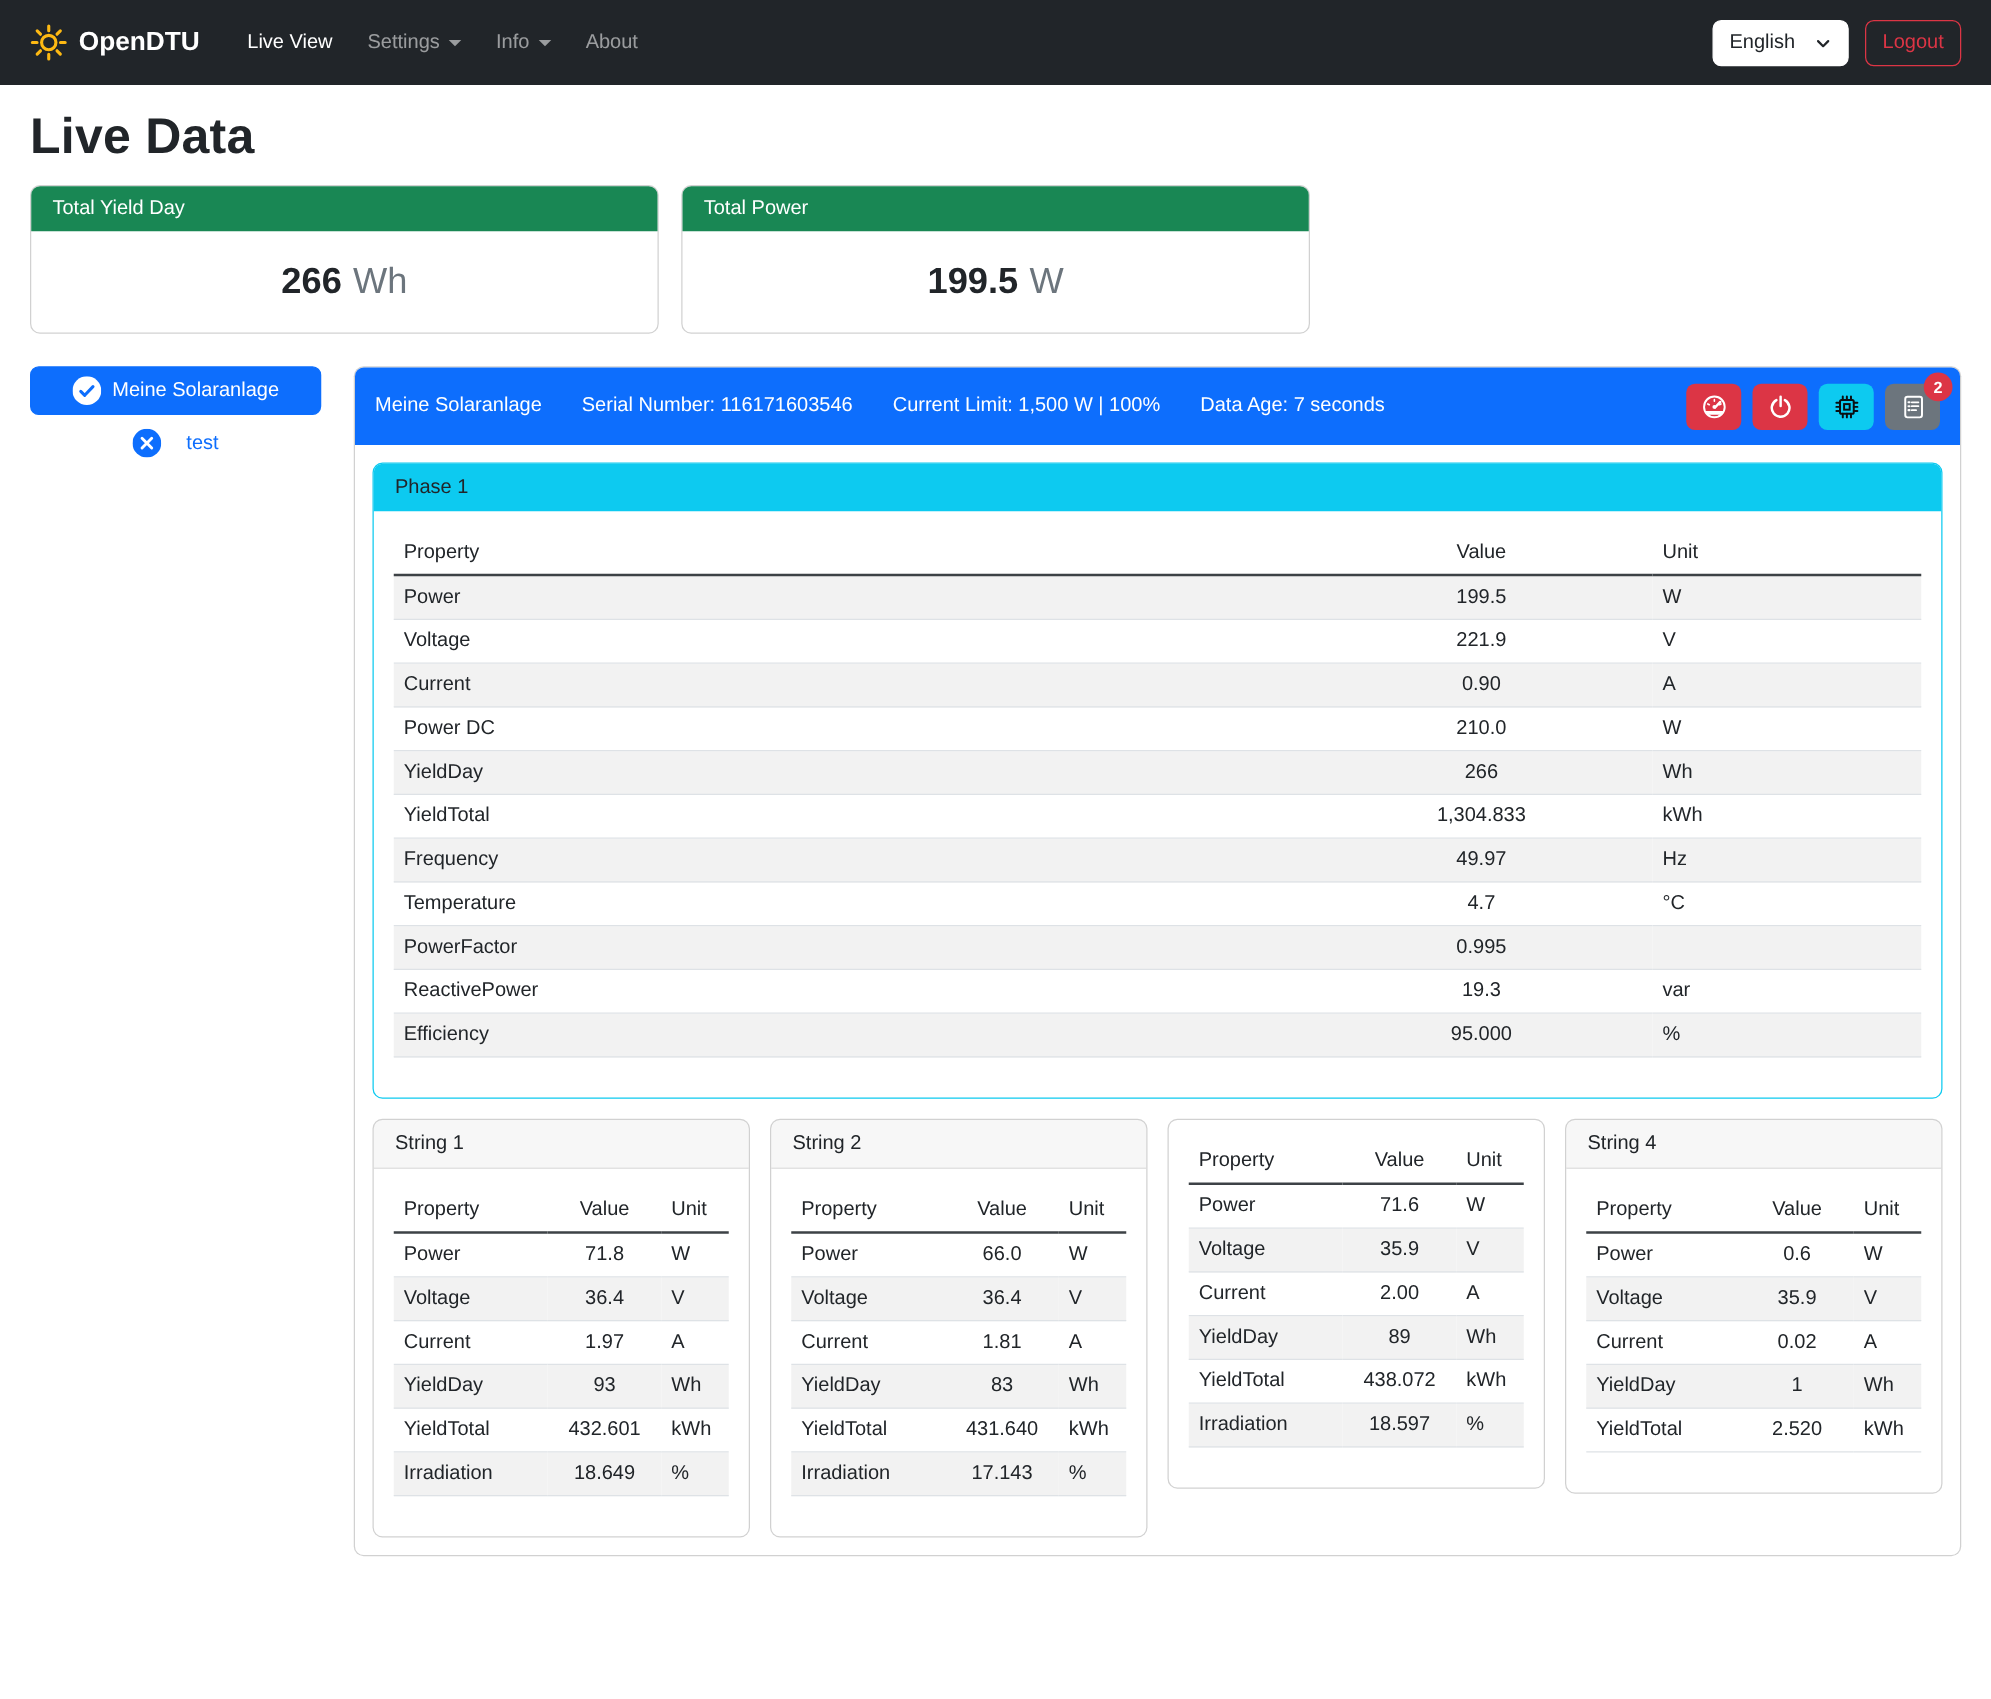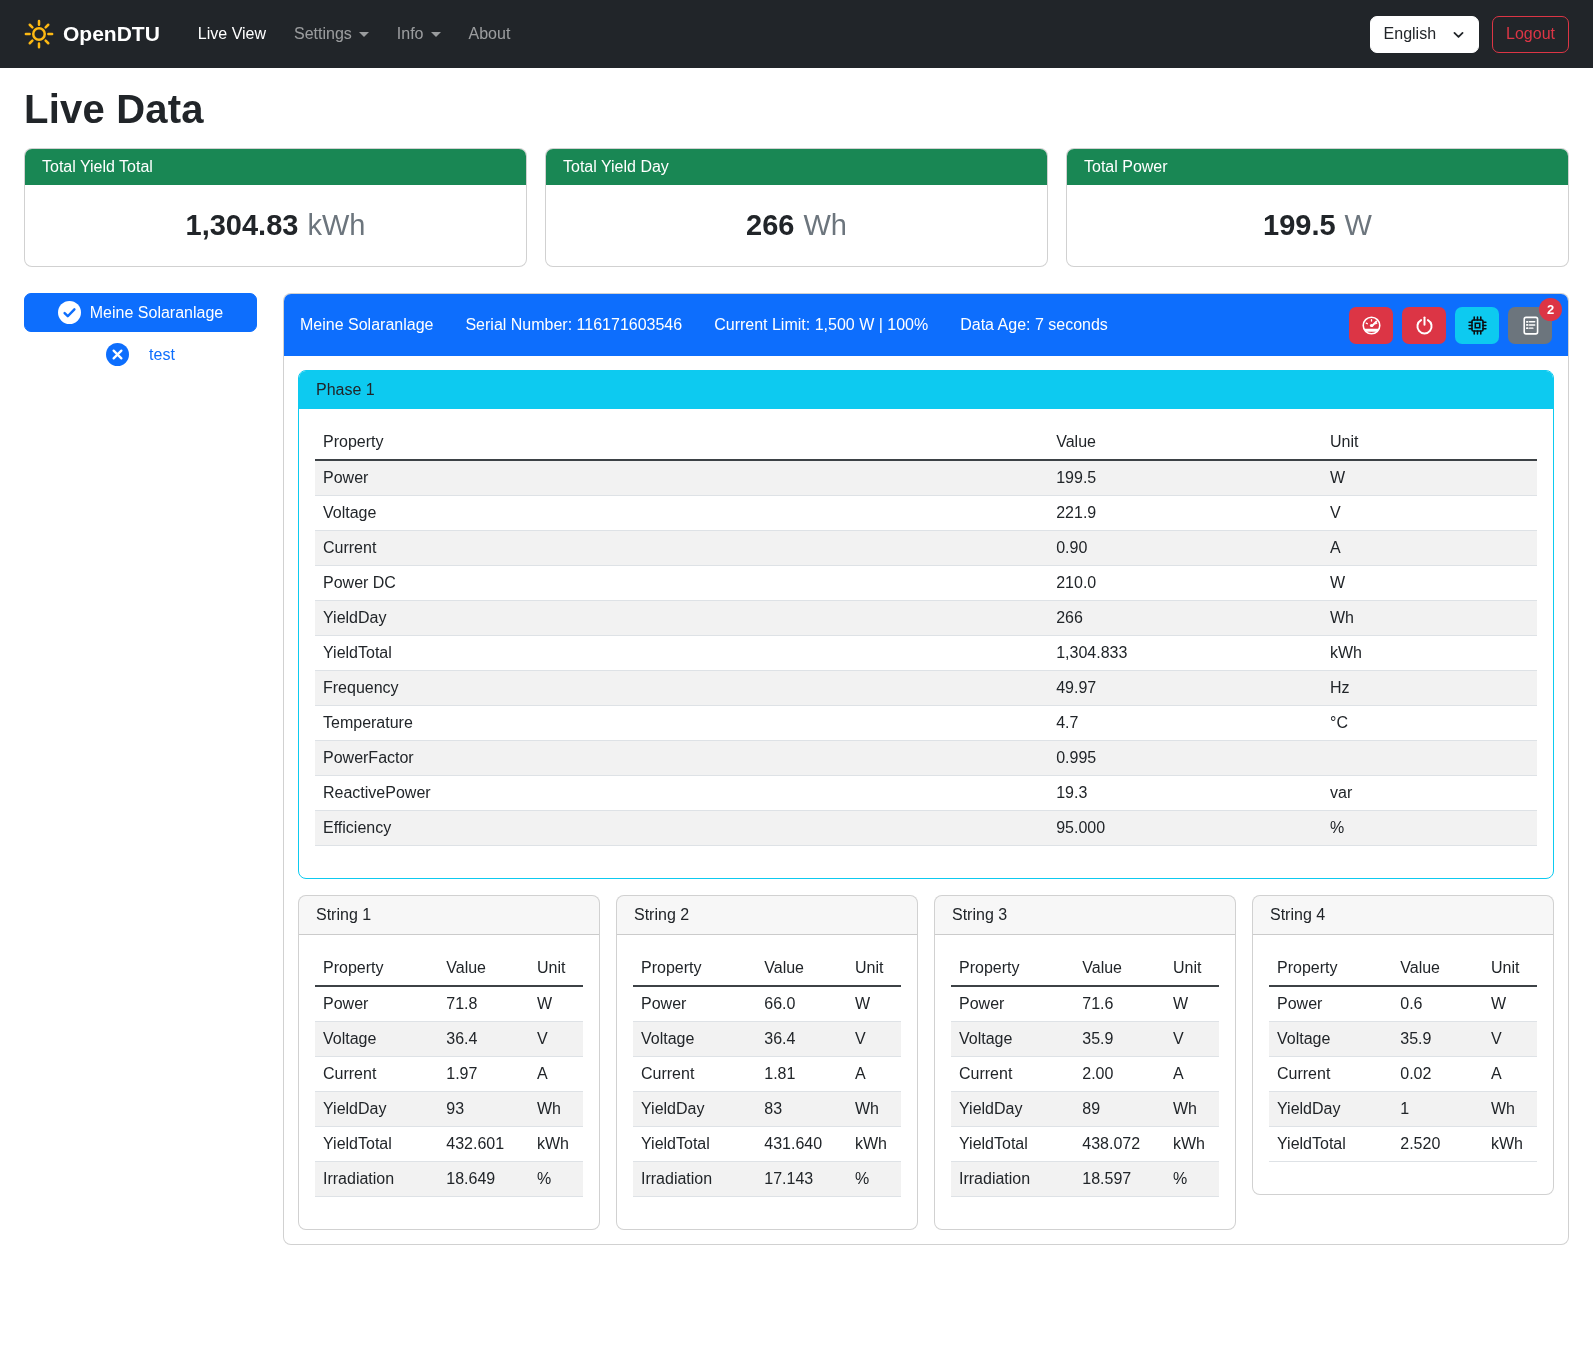--- a/index.html
+++ b/index.html
@@ -58,21 +58,21 @@
   .string-card { flex:1; border:1px solid rgba(0,0,0,.18); border-radius:8px; background:#fff; }
   .string-card .card-header { background:rgba(0,0,0,.03); color:#212529; font-size:16px; padding:10px 17px; border-radius:7px 7px 0 0; border-bottom:1px solid rgba(0,0,0,.18); }
   .string-card .card-body { padding:16px; }
 
   
   table { width:100%; border-collapse:collapse; font-size:16px; margin-bottom:16px; }
   th,td { padding:8px; text-align:left; border-bottom:1px solid #dee2e6; vertical-align:middle; }
   thead th { border-bottom:2px solid #3d4246; }
   th { font-weight:400; }
   td { font-weight:400; }
-  .col-value { text-align:left; }
+  .col-value { text-align:center; }
   .phase-table th:first-child { width:60%; }
   .phase-table .col-unit { width:215px; }
   .string-table th:first-child { width:46%; }
   .string-table .col-unit { width:54px; }
   .stripe-odd tbody tr:nth-child(odd) { background:#f2f2f2; }
   .stripe-even tbody tr:nth-child(even) { background:#f2f2f2; }
 </style>
 </head>
 <body>
 
@@ -112,26 +112,20 @@
       </span>
     </div>
     <button class="logout-btn">Logout</button>
   </div>
 </nav>
 
 <div class="container">
   <h1 class="page-title">Live Data</h1>
 
   <div class="summary-row">
-    <div class="summary-card">
-      <div class="card-header">Total Yield Total</div>
-      <div class="card-body">
-        <span class="summary-value">1,304.83</span><span class="summary-unit">kWh</span>
-      </div>
-    </div>
     <div class="summary-card">
       <div class="card-header">Total Yield Day</div>
       <div class="card-body">
         <span class="summary-value">266</span><span class="summary-unit">Wh</span>
       </div>
     </div>
     <div class="summary-card">
       <div class="card-header">Total Power</div>
       <div class="card-body">
         <span class="summary-value">199.5</span><span class="summary-unit">W</span>
@@ -371,21 +365,20 @@
                     <tr>
                       <th>Irradiation</th>
                       <td class="col-value">17.143</td>
                       <td class="col-unit">%</td>
                     </tr>
                   </tbody>
                 </table>
               </div>
           </div>
           <div class="string-card">
-            <div class="card-header">String 3</div>
             <div class="card-body">
                 <table class="string-table stripe-even">
                   <thead>
                     <tr>
                       <th>Property</th>
                       <th class="col-value">Value</th>
                       <th class="col-unit">Unit</th>
                     </tr>
                   </thead>
                   <tbody>

